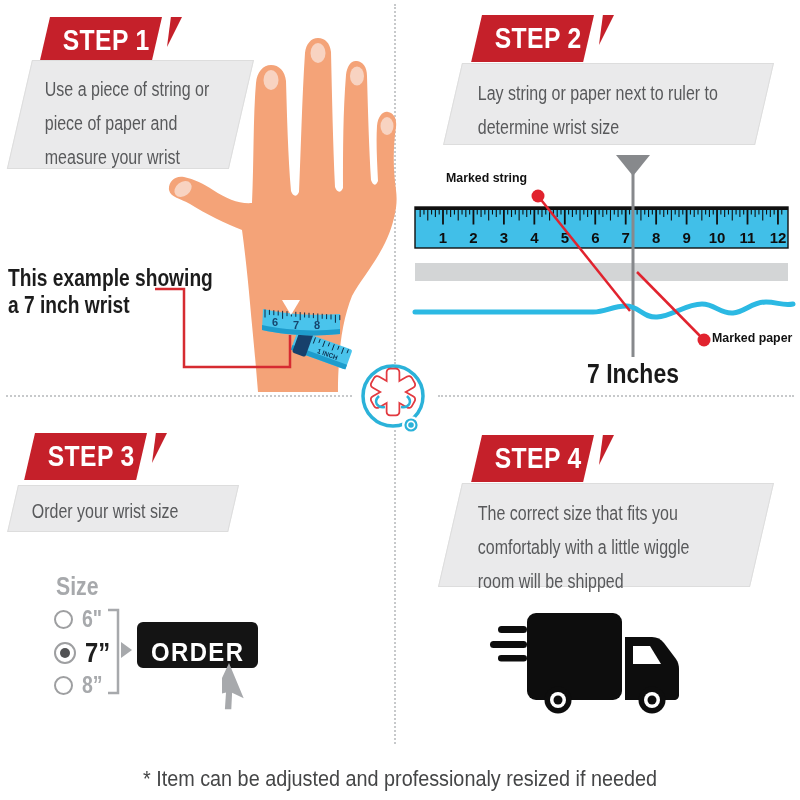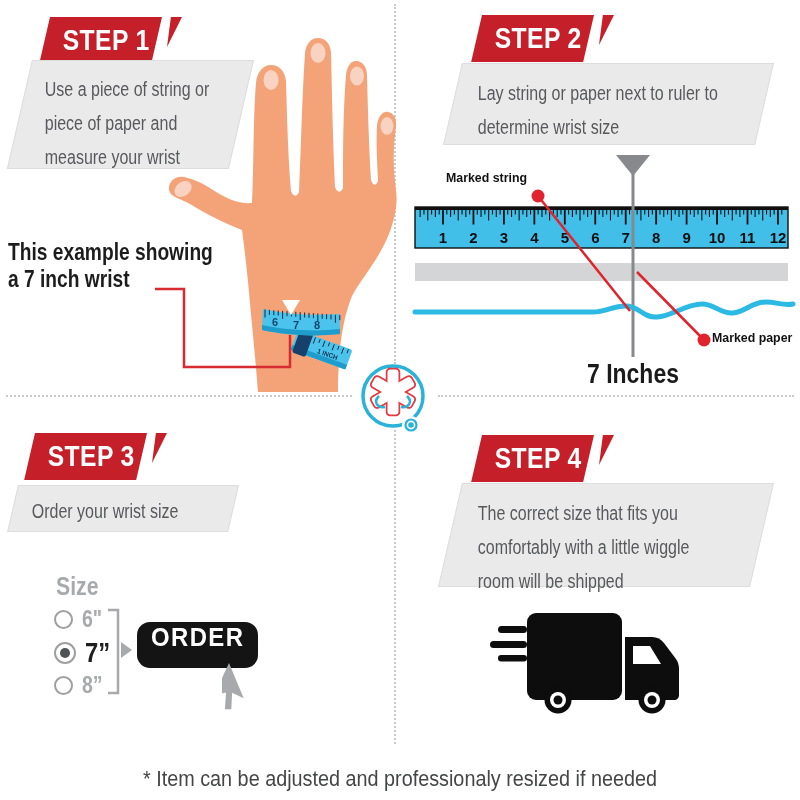--- a/index.html
+++ b/index.html
@@ -36,21 +36,21 @@
          transform:scaleX(.85);transform-origin:0 0;}
   .size-row{position:absolute;display:flex;align-items:center;gap:9px;left:54px;}
   .radio{display:inline-block;width:19px;height:19px;border:2.5px solid #9e9fa1;
          border-radius:50%;background:#fff;box-sizing:border-box;flex:0 0 auto;}
   .radio.checked{width:22px;height:22px;position:relative;}
   .radio.checked::after{content:"";position:absolute;left:50%;top:50%;width:10px;height:10px;
          margin:-5px 0 0 -5px;border-radius:50%;background:#515254;}
   .opt-muted{font-size:23px;font-weight:bold;color:#a7a9ac;transform:scaleX(.85);transform-origin:0 50%;}
   .opt-selected{font-size:28px;font-weight:bold;color:#1e1e1e;transform:scaleX(.85);transform-origin:0 50%;}
   .order-btn{position:absolute;left:137px;top:622px;width:121px;height:46px;background:#141414;
-         border-radius:13px;display:flex;align-items:flex-start;justify-content:center;cursor:pointer;}
+         border-radius:6px;display:flex;align-items:flex-end;justify-content:center;cursor:pointer;}
   .order-label{color:#fff;font-weight:bold;font-size:26px;letter-spacing:1.5px;transform:scaleX(.92);}
   .footnote{position:absolute;left:0;right:0;top:766px;text-align:center;font-size:22px;
          color:#454647;transform:scaleX(.9);}
   svg{display:block;}
   svg text{font-family:"Liberation Sans",sans-serif;}
   .rnum{font-size:15px;font-weight:bold;fill:#0e0e0e;text-anchor:middle;}
   .tnum{font-size:11px;font-weight:bold;fill:#16466e;text-anchor:middle;}
 </style>
 </head>
 <body>
@@ -158,21 +158,21 @@
           <line x1="185.4" y1="306.78" x2="185.4" y2="314.78" stroke="#0d2b45" stroke-width="1"></line>
           <line x1="189.8" y1="307.11" x2="189.8" y2="312.11" stroke="#0d2b45" stroke-width="1"></line>
         </g>
       <text class="tnum" x="125" y="318">6</text>
       <text class="tnum" x="146" y="321">7</text>
       <text class="tnum" x="167" y="321">8</text>
     </g>
     <polygon points="132,292 150,292 141,307" fill="#ffffff"></polygon>
   </svg>
 
-  <div class="abs" style="left:8px;top:238px">
+  <div class="abs" style="left:8px;top:264px">
     <div class="annot-line">This example showing</div>
     <div class="annot-line">a 7 inch wrist</div>
   </div>
   <svg class="abs" style="left:0;top:240px" width="400" height="160" viewBox="0 0 400 160">
     <polyline points="155,49 184,49 184,127 290,127 290,95" fill="none" stroke="#d62b31" stroke-width="2.5"></polyline>
   </svg>
 
   <div class="banner" style="left:482px;top:15px">
     <div class="banner-txt">
       <span class="banner-label">STEP 2</span>

